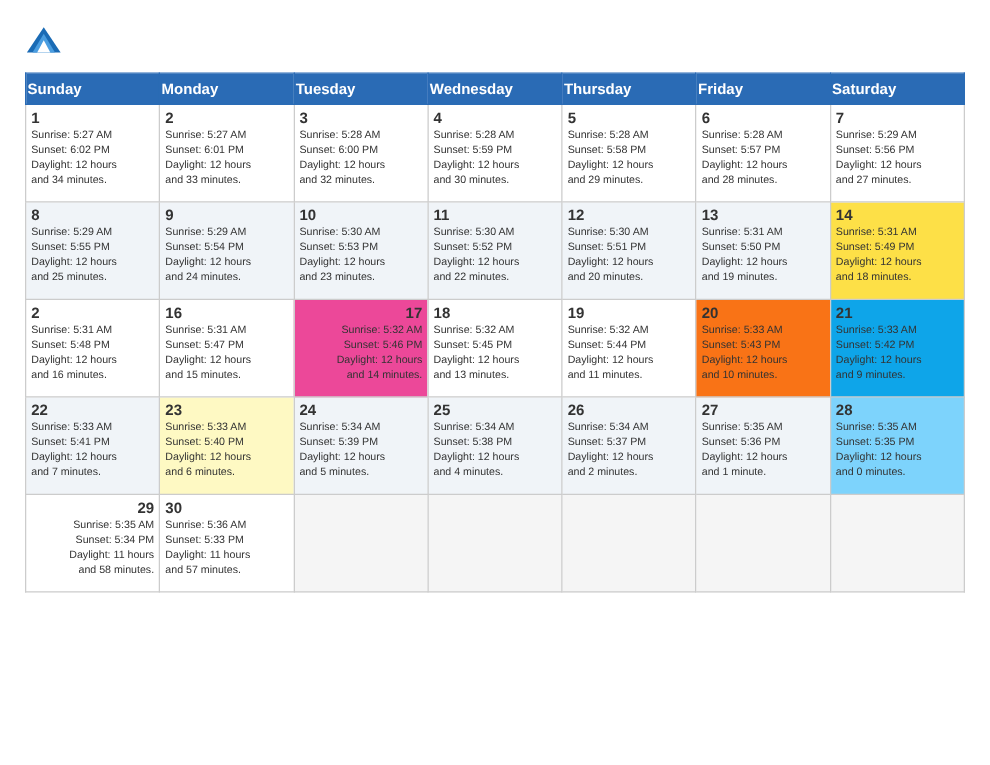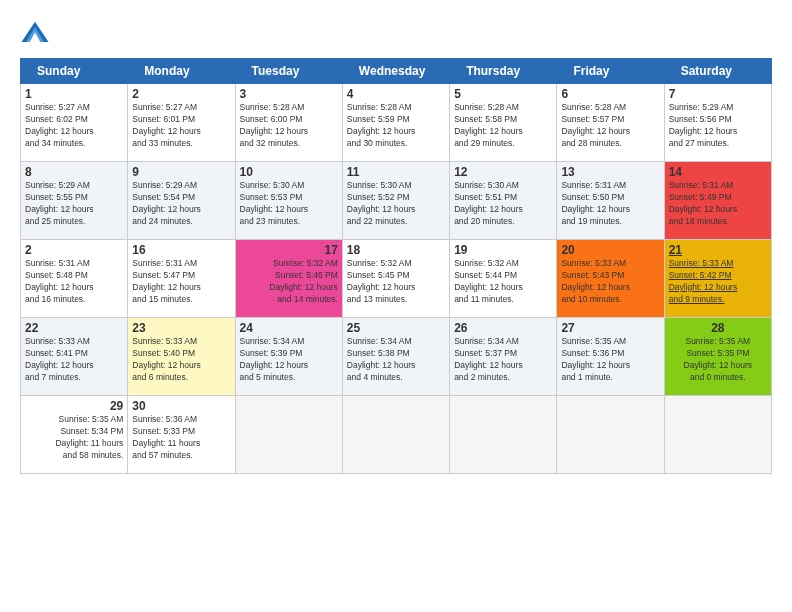--- a/index.html
+++ b/index.html
@@ -61,21 +61,21 @@
     table {
       width: 100%;
       border-collapse: collapse;
       table-layout: fixed;
     }
     th {
       background: #2a6bb5;
       color: #fff;
       font-size: 12px;
       font-weight: bold;
-      padding: 5px 16px;
+      padding: 5px 1px;
       text-align: left;
       border: 1px solid #2a6bb5;
       margin-left: 20px;
     }
     td {
       border: 1px solid #ccc;
       vertical-align: top;
       padding: 3px 4px;
       font-size: 9px;
       color: #333;
@@ -223,21 +223,21 @@
 Daylight: 12 hours
 and 20 minutes.</div>
           </td>
           <td style="background: rgb(240, 244, 248);">
             <span class="day-num">13</span>
             <div class="day-info" style="white-space: pre-line;">Sunrise: 5:31 AM
 Sunset: 5:50 PM
 Daylight: 12 hours
 and 19 minutes.</div>
           </td>
-          <td style="background: #ef4444;">
+          <td style="background: #fde047;">
             <span class="day-num">14</span>
             <div class="day-info" style="white-space: pre-line;">Sunrise: 5:31 AM
 Sunset: 5:49 PM
 Daylight: 12 hours
 and 18 minutes.</div>
           </td>
         </tr>
         <tr>
           <td style="background: rgb(255, 255, 255);">
             <span class="day-num">2</span>
@@ -274,21 +274,21 @@
 Daylight: 12 hours
 and 11 minutes.</div>
           </td>
           <td style="background: #f97316; margin-left: 27px;">
             <span class="day-num">20</span>
             <div class="day-info" style="white-space: pre-line;">Sunrise: 5:33 AM
 Sunset: 5:43 PM
 Daylight: 12 hours
 and 10 minutes.</div>
           </td>
-          <td style="background: #eab308; text-decoration: underline;">
+          <td style="background: #0ea5e9;">
             <span class="day-num">21</span>
             <div class="day-info" style="white-space: pre-line;">Sunrise: 5:33 AM
 Sunset: 5:42 PM
 Daylight: 12 hours
 and 9 minutes.</div>
           </td>
         </tr>
         <tr>
           <td style="background: rgb(240, 244, 248);">
             <span class="day-num">22</span>
@@ -325,21 +325,21 @@
 Daylight: 12 hours
 and 2 minutes.</div>
           </td>
           <td style="background: rgb(240, 244, 248);">
             <span class="day-num">27</span>
             <div class="day-info" style="white-space: pre-line;">Sunrise: 5:35 AM
 Sunset: 5:36 PM
 Daylight: 12 hours
 and 1 minute.</div>
           </td>
-          <td style="background: #84cc16; text-align: center;">
+          <td style="background: #7dd3fc;">
             <span class="day-num">28</span>
             <div class="day-info" style="white-space: pre-line;">Sunrise: 5:35 AM
 Sunset: 5:35 PM
 Daylight: 12 hours
 and 0 minutes.</div>
           </td>
         </tr>
         <tr>
           <td style="background: rgb(255, 255, 255); text-align: right;">
             <span class="day-num">29</span>

